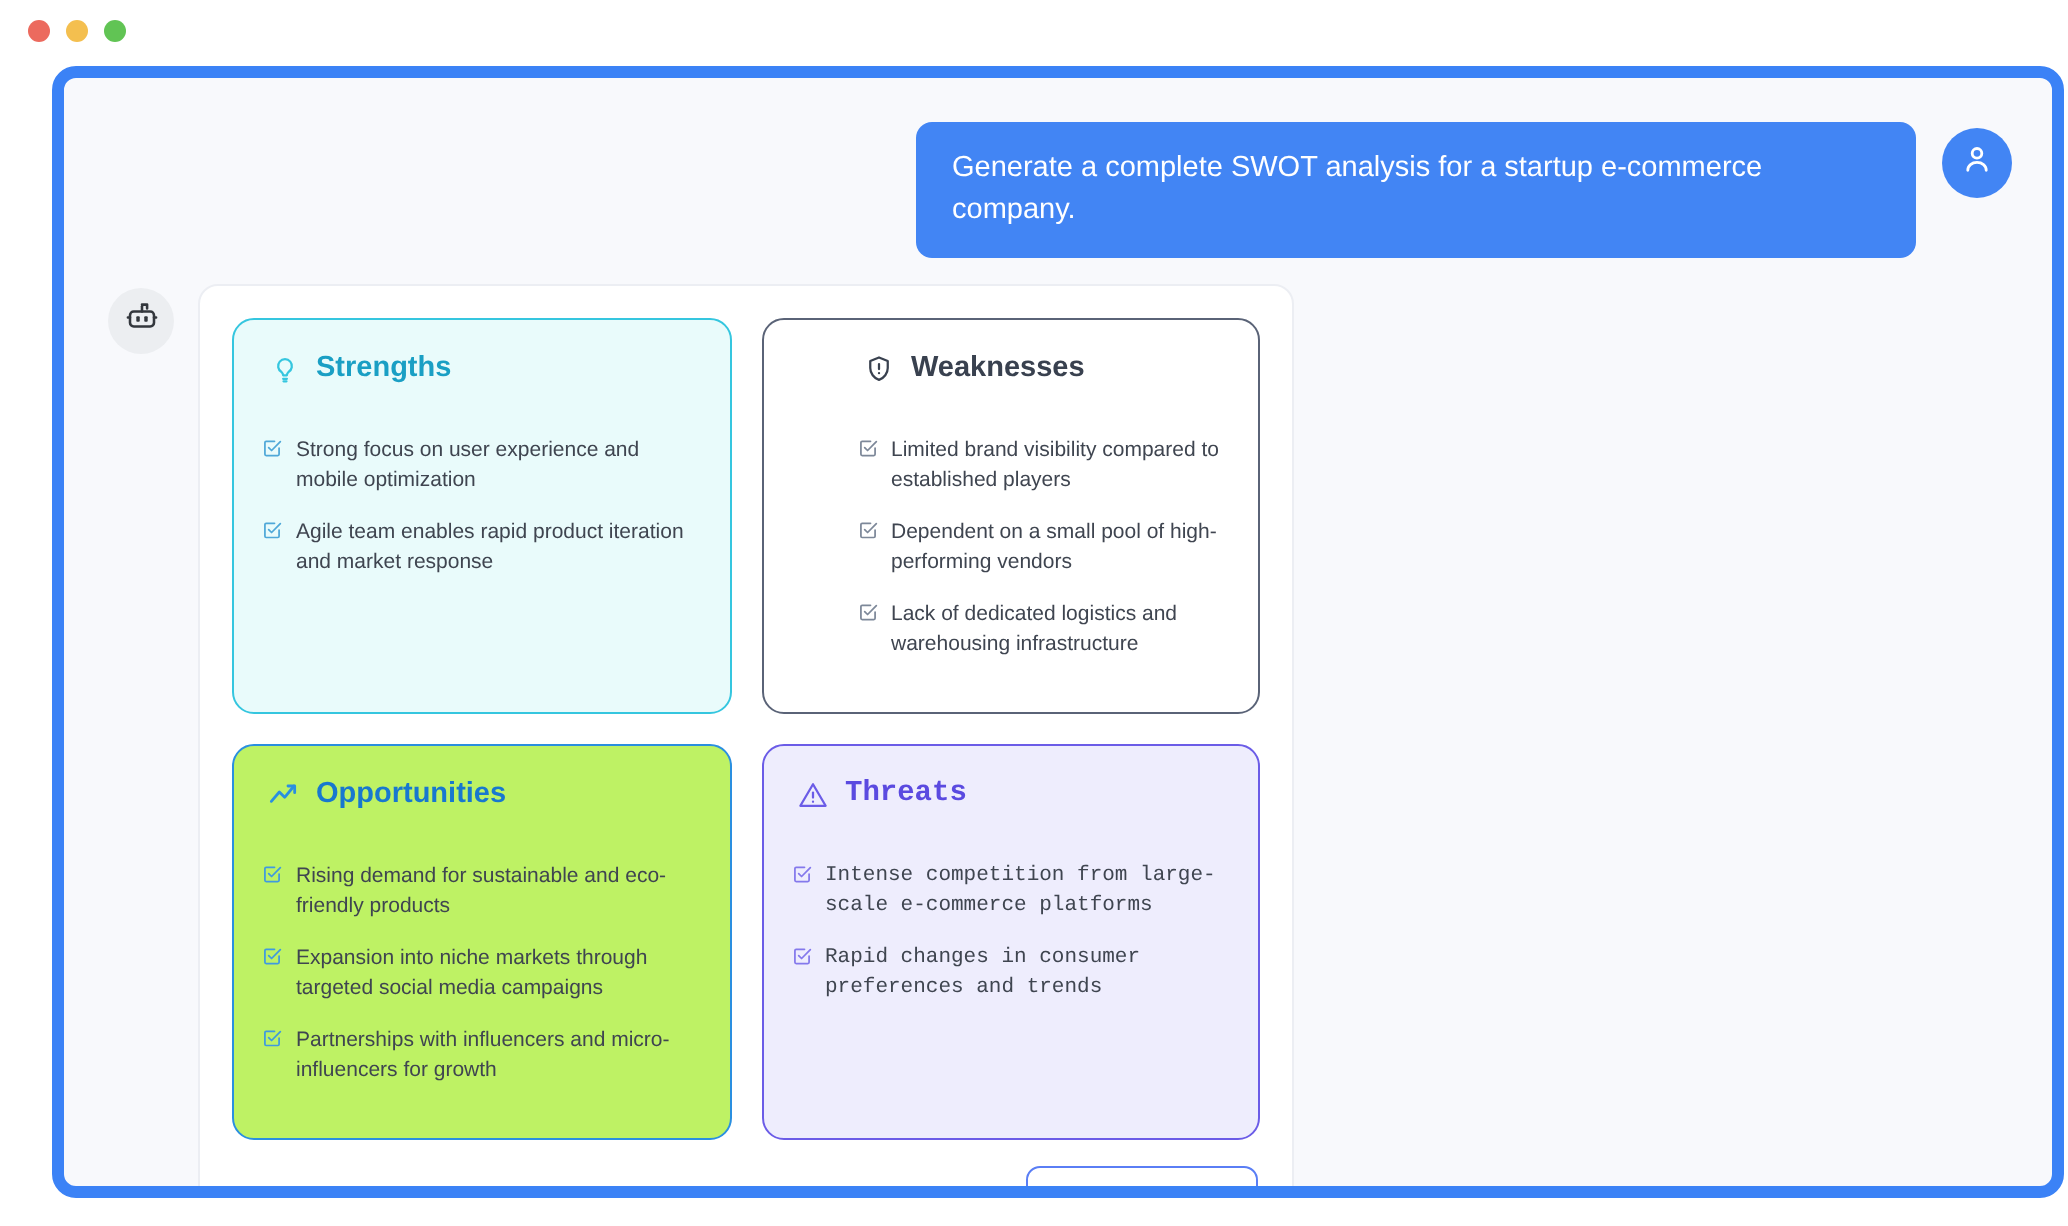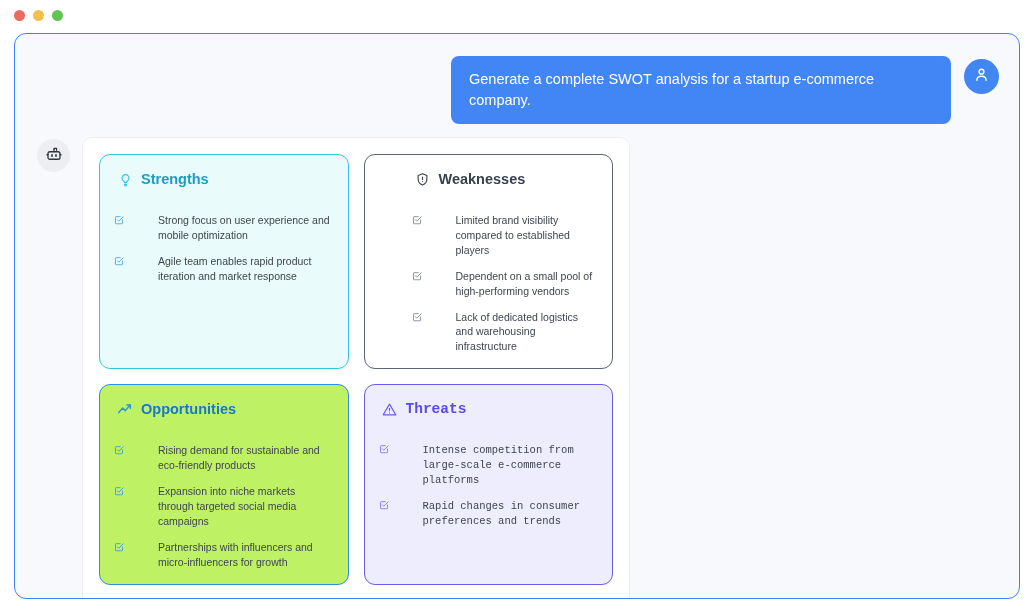--- a/index.html
+++ b/index.html
@@ -33,26 +33,26 @@
   }
   .traffic-lights { display: flex; gap: 8px; }
   .dot { width: 11px; height: 11px; border-radius: 50%; }
   .dot.red    { background: #ec6a5e; }
   .dot.yellow { background: #f4bf4f; }
   .dot.green  { background: #61c454; }
 
   
   .chat-canvas {
     position: absolute;
-    left: 14px;
+    left: 26px;
     top: 33px;
     width: 1006px;
     height: 566px;
     background: #f8f9fc;
-    border: 1px solid #3b82f6;
+    border: 6px solid #3b82f6;
     border-radius: 12px;
     overflow: hidden;
   }
 
   
   .user-row {
     display: flex;
     align-items: flex-start;
     justify-content: flex-end;
     gap: 13px;
@@ -136,21 +136,21 @@
   .card-list { list-style: none; display: flex; flex-direction: column; gap: 11px; }
   .card-list li {
     display: flex;
     align-items: flex-start;
     gap: 7px;
     font-size: 10.5px;
     line-height: 1.42;
     color: #3f4550;
   }
   .li-icon { flex: 0 0 auto; margin-top: 1px; width: 10px; height: 10px; }
-  .li-text { flex: 1; margin-left: 27px; }
+  .li-text { flex: 1; }
 
   
   .theme-strengths { background: #e9fbfb; border-color: #35c6df; }
   .theme-strengths .card-title { color: #1a9fc4; }
   
   .theme-weaknesses { background: #ffffff; border-color: #5a6377; padding-left: 47px; }
   .theme-weaknesses .card-title { color: #39414f; }
   
   .theme-opportunities { background: #bef264; border-color: #2a8fe0; }
   .theme-opportunities .card-title { color: #1878cf; }

